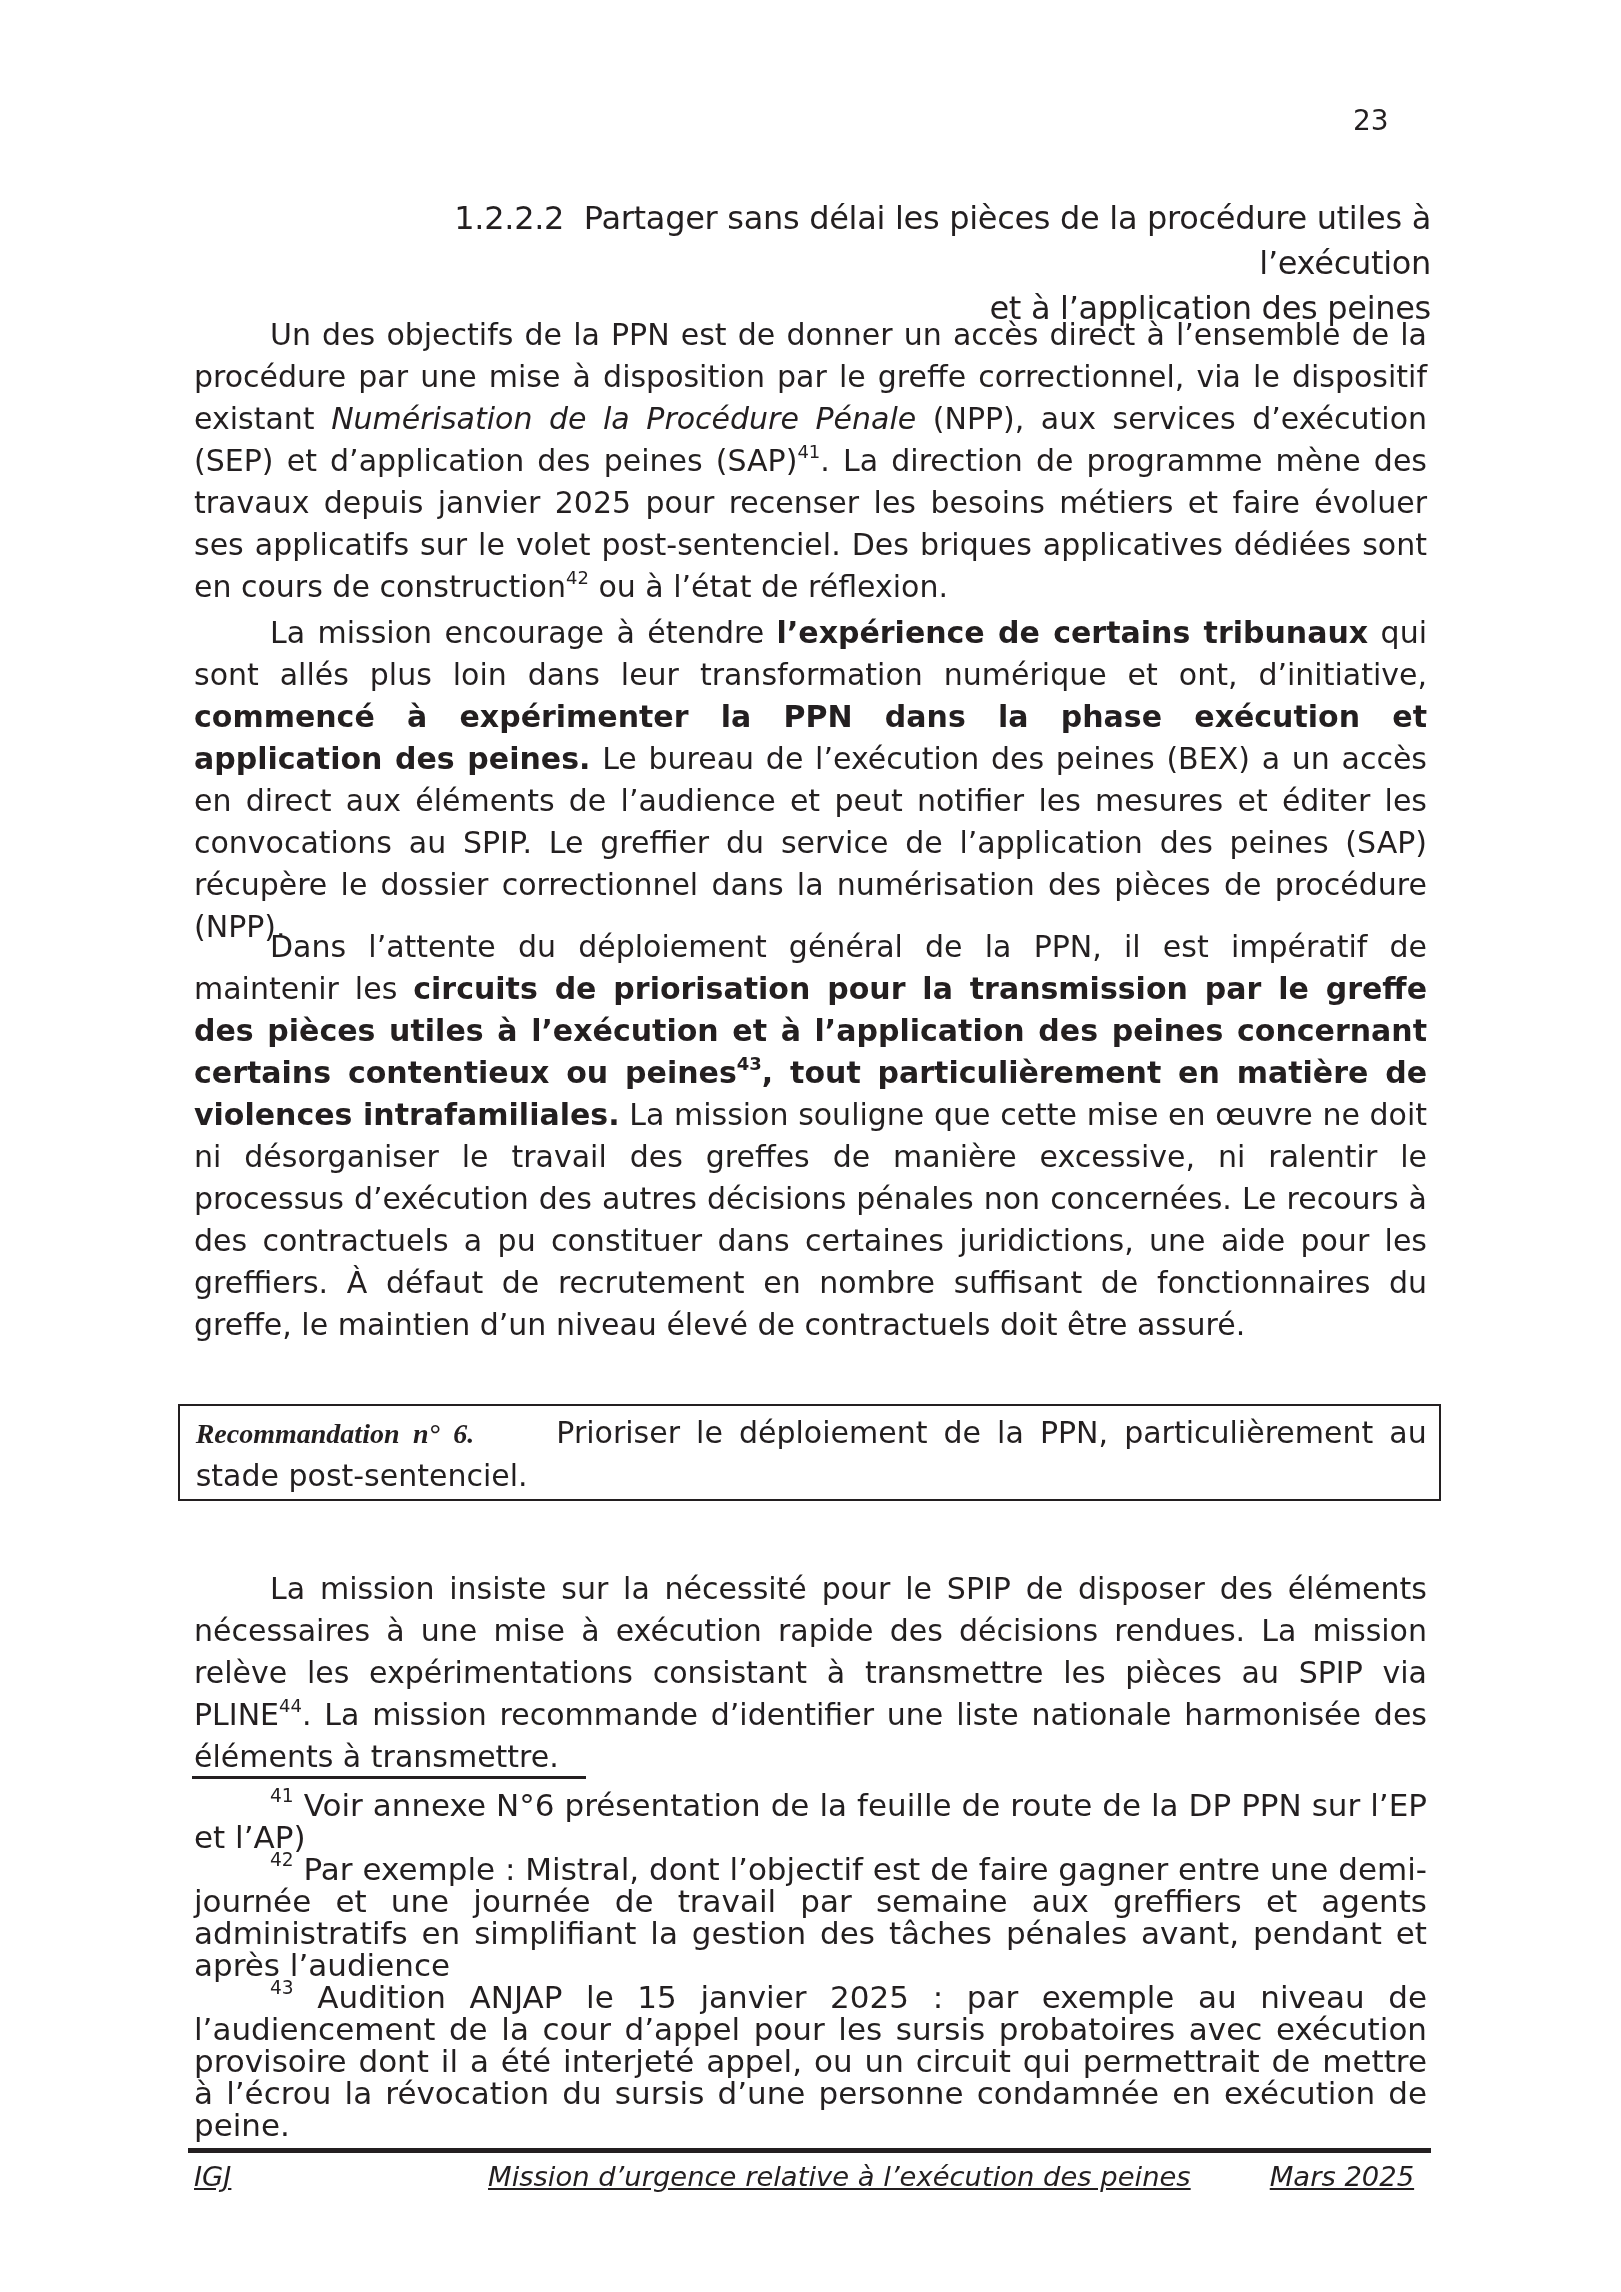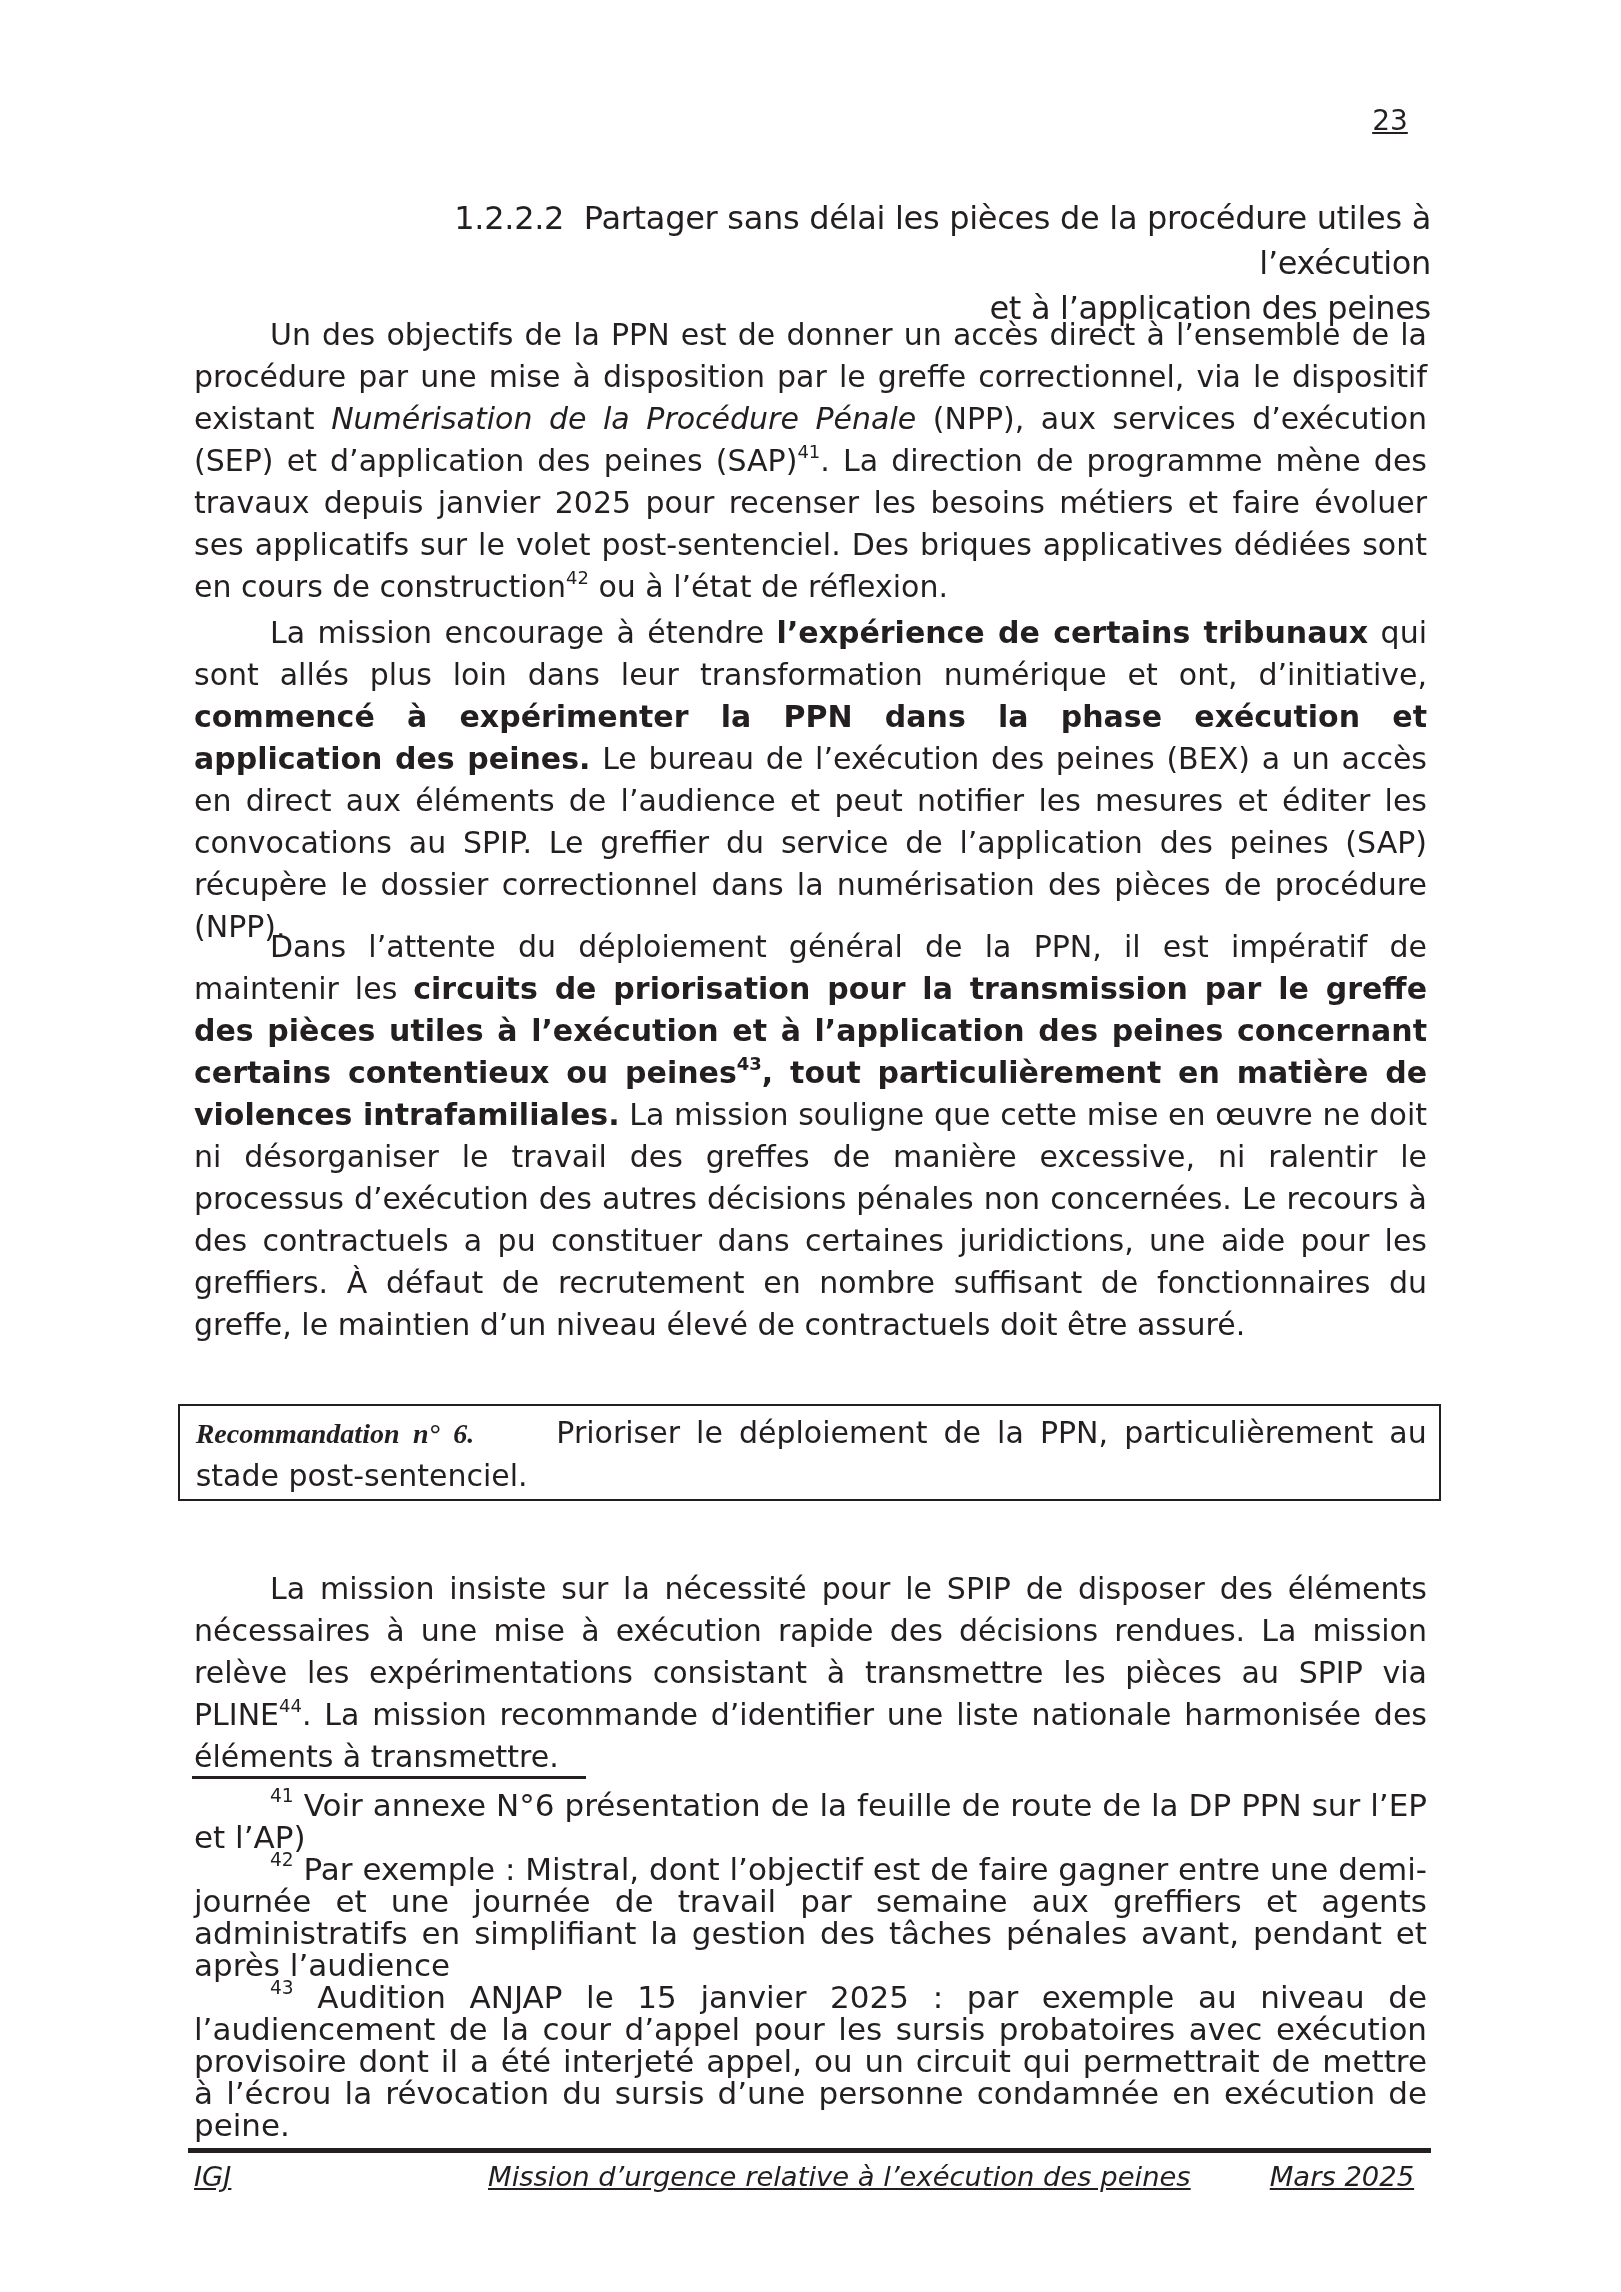--- a/index.html
+++ b/index.html
@@ -1,19 +1,19 @@
 <!DOCTYPE html>
 <html><head>
 <meta charset="utf-8">
 <style>
   html, body { margin: 0; padding: 0; background: #ffffff; }
   body { width: 1621px; height: 2293px; position: relative; overflow: hidden;
          font-family: "DejaVu Sans", sans-serif; color: #231f20; }
-  .page-number { position: absolute; top: 104px; left: 1353px; width: 74px; text-align: center;
-                 font-size: 28px; text-decoration: underline; }
+  .page-number { position: absolute; top: 104px; left: 1353px; width: 74px; text-align: left;
+                 font-size: 28px; }
   .heading { position: absolute; left: 309px; top: 196px; width: 1122px;
              font-size: 32px; line-height: 45px; letter-spacing: -0.3px; text-align: right; }
   .heading .h-line2 { display: block; padding-left: 165px; }
   .heading .h-num { margin-right: 9.8px; }
   .body-text { position: absolute; left: 194px; width: 1233px;
                font-size: 30px; line-height: 42px; text-align: justify; }
   .body-text p { margin: 0; text-indent: 76px; }
   sup { font-size: 0.6em; line-height: 0; vertical-align: 0.75em; }
   .p1 { top: 314px; }
   .p2 { top: 612px; }

